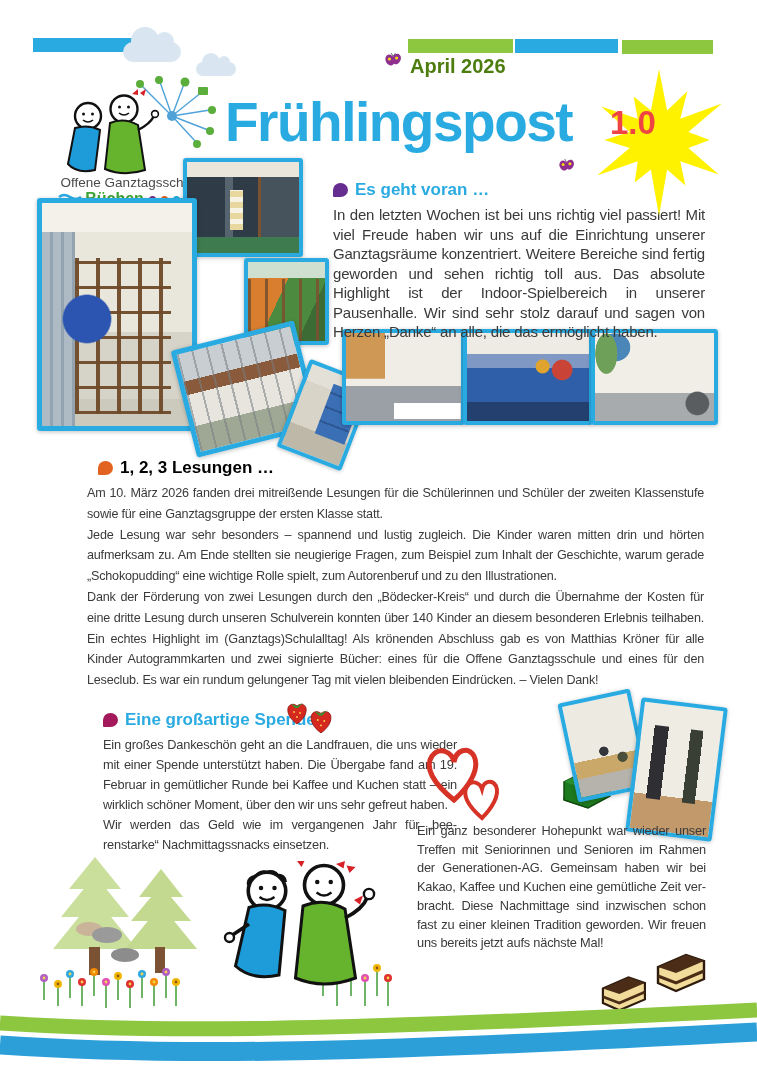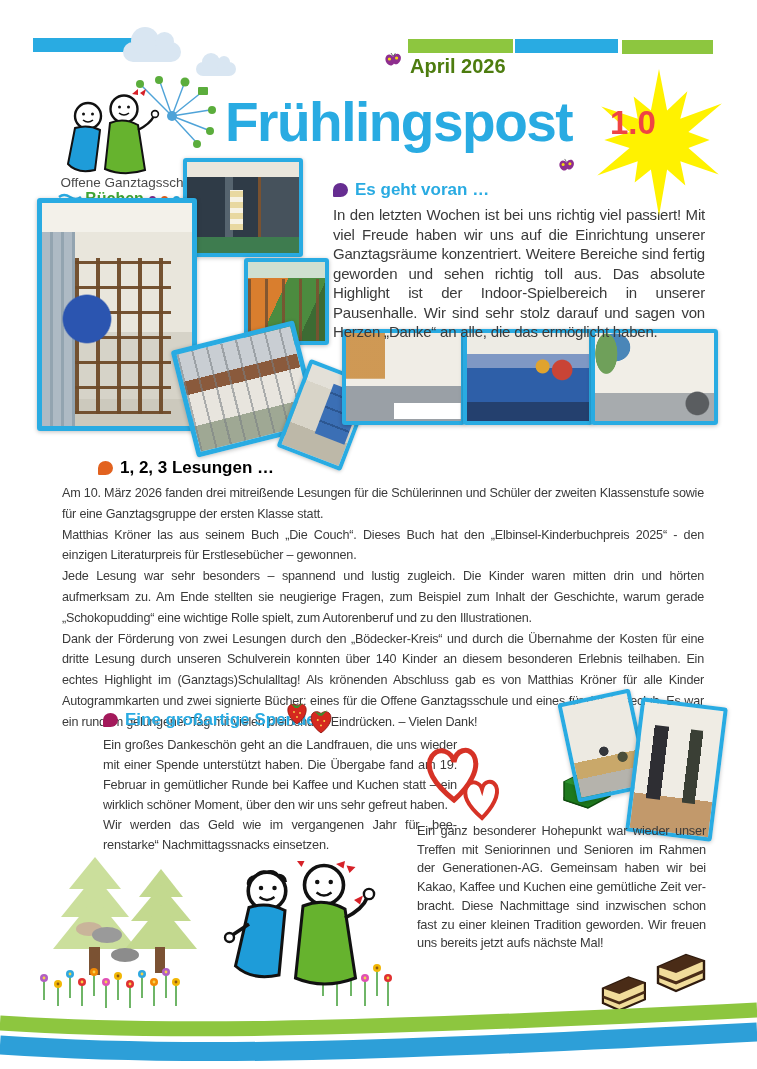--- a/index.html
+++ b/index.html
@@ -104,21 +104,21 @@
   .sec-head{display:flex;align-items:center;gap:7px;font-size:17px;font-weight:bold;margin-bottom:5px;}
   .blob{width:15px;height:14px;border-radius:55% 55% 55% 8%;flex:0 0 auto;}
   .sec p{margin:0;text-align:justify;font-size:15px;line-height:20px;letter-spacing:-0.2px;color:#3a3a3a;}
   #sec-voran{left:333px;top:180px;width:372px;}
   #sec-voran .sec-head{color:#29ABE2;}
   #sec-voran .blob{background:#662D91;}
   #sec-voran p{line-height:19.5px;}
   #sec-lesungen{left:62px;top:458px;width:642px;}
   #sec-lesungen .sec-head{color:#000000;padding-left:36px;}
   #sec-lesungen .blob{background:#E2621F;}
-  #sec-lesungen p{font-size:12.6px;line-height:20.8px;}
+  #sec-lesungen p{font-size:12.6px;line-height:20.8px;margin-left:25px;}
   #sec-spende{left:62px;top:710px;width:354px;margin-left:41px;}
   #sec-spende .sec-head{color:#29ABE2;}
   #sec-spende .blob{background:#A3195B;}
   #sec-spende p{font-size:12.8px;line-height:20px;}
   #sec-besuch{left:417px;top:822px;width:289px;}
   #sec-besuch .sec-head{color:#8DC63F;}
   #sec-besuch .blob{background:#3FAF8C;}
   #sec-besuch p{font-size:12.8px;line-height:18.7px;}
 </style>
 </head>
@@ -223,21 +223,20 @@
     </div>
     <p>In den letzten Wochen ist bei uns richtig viel passiert! Mit viel Freude haben wir uns auf die Einrichtung unserer Ganztagsräume konzentriert. Weitere Bereiche sind fertig geworden und sehen richtig toll aus. Das absolute Highlight ist der Indoor-Spielbereich in unserer Pausenhalle. Wir sind sehr stolz darauf und sagen von Herzen „Danke“ an alle, die das ermöglicht haben.</p>
   </div>
 
   <div class="sec" id="sec-lesungen">
     <div class="sec-head">
       <span class="blob"></span>
       <span>1, 2, 3 Lesungen …</span>
     </div>
     <p>Am 10. März 2026 fanden drei mitreißende Lesungen für die Schülerinnen und Schüler der zweiten Klassen­stufe sowie für eine Ganztagsgruppe der ersten Klasse statt.</p>
-    <p>Matthias Kröner las aus seinem Buch „Die Couch“. Dieses Buch hat den „Elbinsel-Kinderbuchpreis 2025“ - den einzigen Literaturpreis für Erstlesebücher – gewonnen.</p>
     <p>Jede Lesung war sehr besonders – spannend und lustig zugleich. Die Kinder waren mitten drin und hörten aufmerksam zu. Am Ende stellten sie neugierige Fragen, zum Beispiel zum Inhalt der Geschichte, warum gerade „Schokopudding“ eine wichtige Rolle spielt, zum Autorenberuf und zu den Illustrationen.</p>
     <p>Dank der Förderung von zwei Lesungen durch den „Bödecker-Kreis“ und durch die Übernahme der Kosten für eine dritte Lesung durch unseren Schulverein konnten über 140 Kinder an diesem besonderen Erlebnis teilhaben. Ein echtes Highlight im (Ganztags)Schulalltag! Als krönenden Abschluss gab es von Matthias Kröner für alle Kinder Autogrammkarten und zwei signierte Bücher: eines für die Offene Ganztagsschule und eines für den Leseclub. Es war ein rundum gelungener Tag mit vielen bleibenden Eindrücken. – Vielen Dank!</p>
   </div>
 
   <div class="sec" id="sec-spende">
     <div class="sec-head">
       <span class="blob"></span>
       <span>Eine großartige Spende!</span>
     </div>
     <p>Ein großes Dankeschön geht an die Landfrauen, die uns wieder mit einer Spende unterstützt haben. Die Übergabe fand am 19. Februar in gemütlicher Runde bei Kaffee und Kuchen statt – ein wirklich schöner Moment, über den wir uns sehr gefreut haben.</p>

